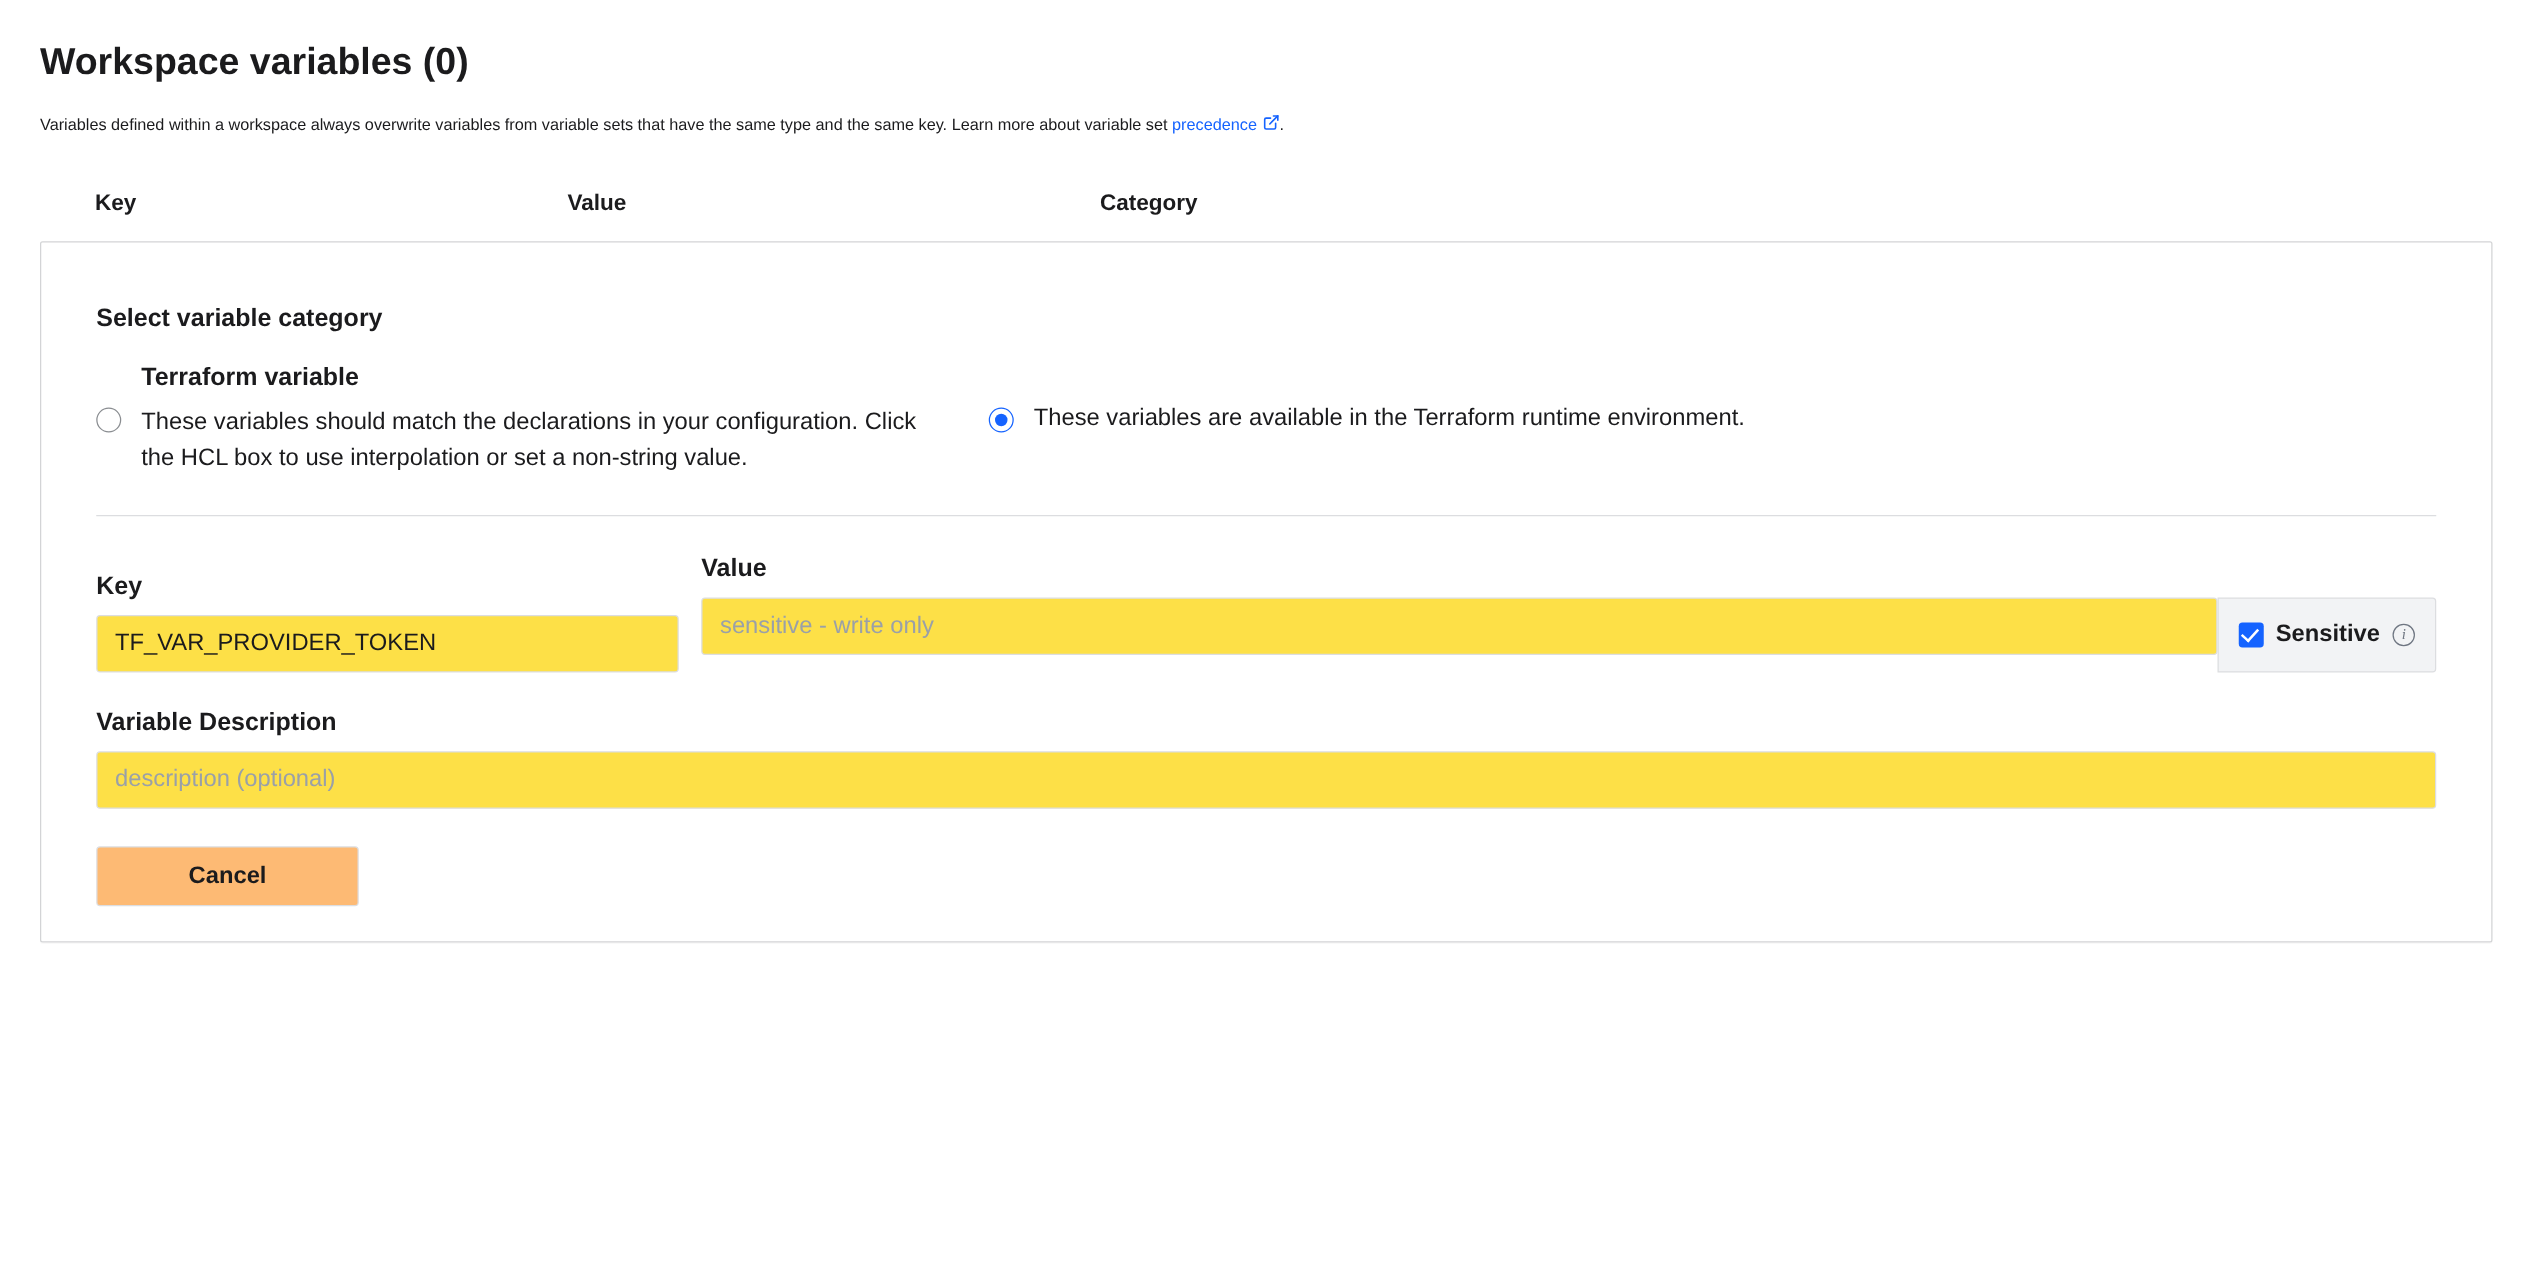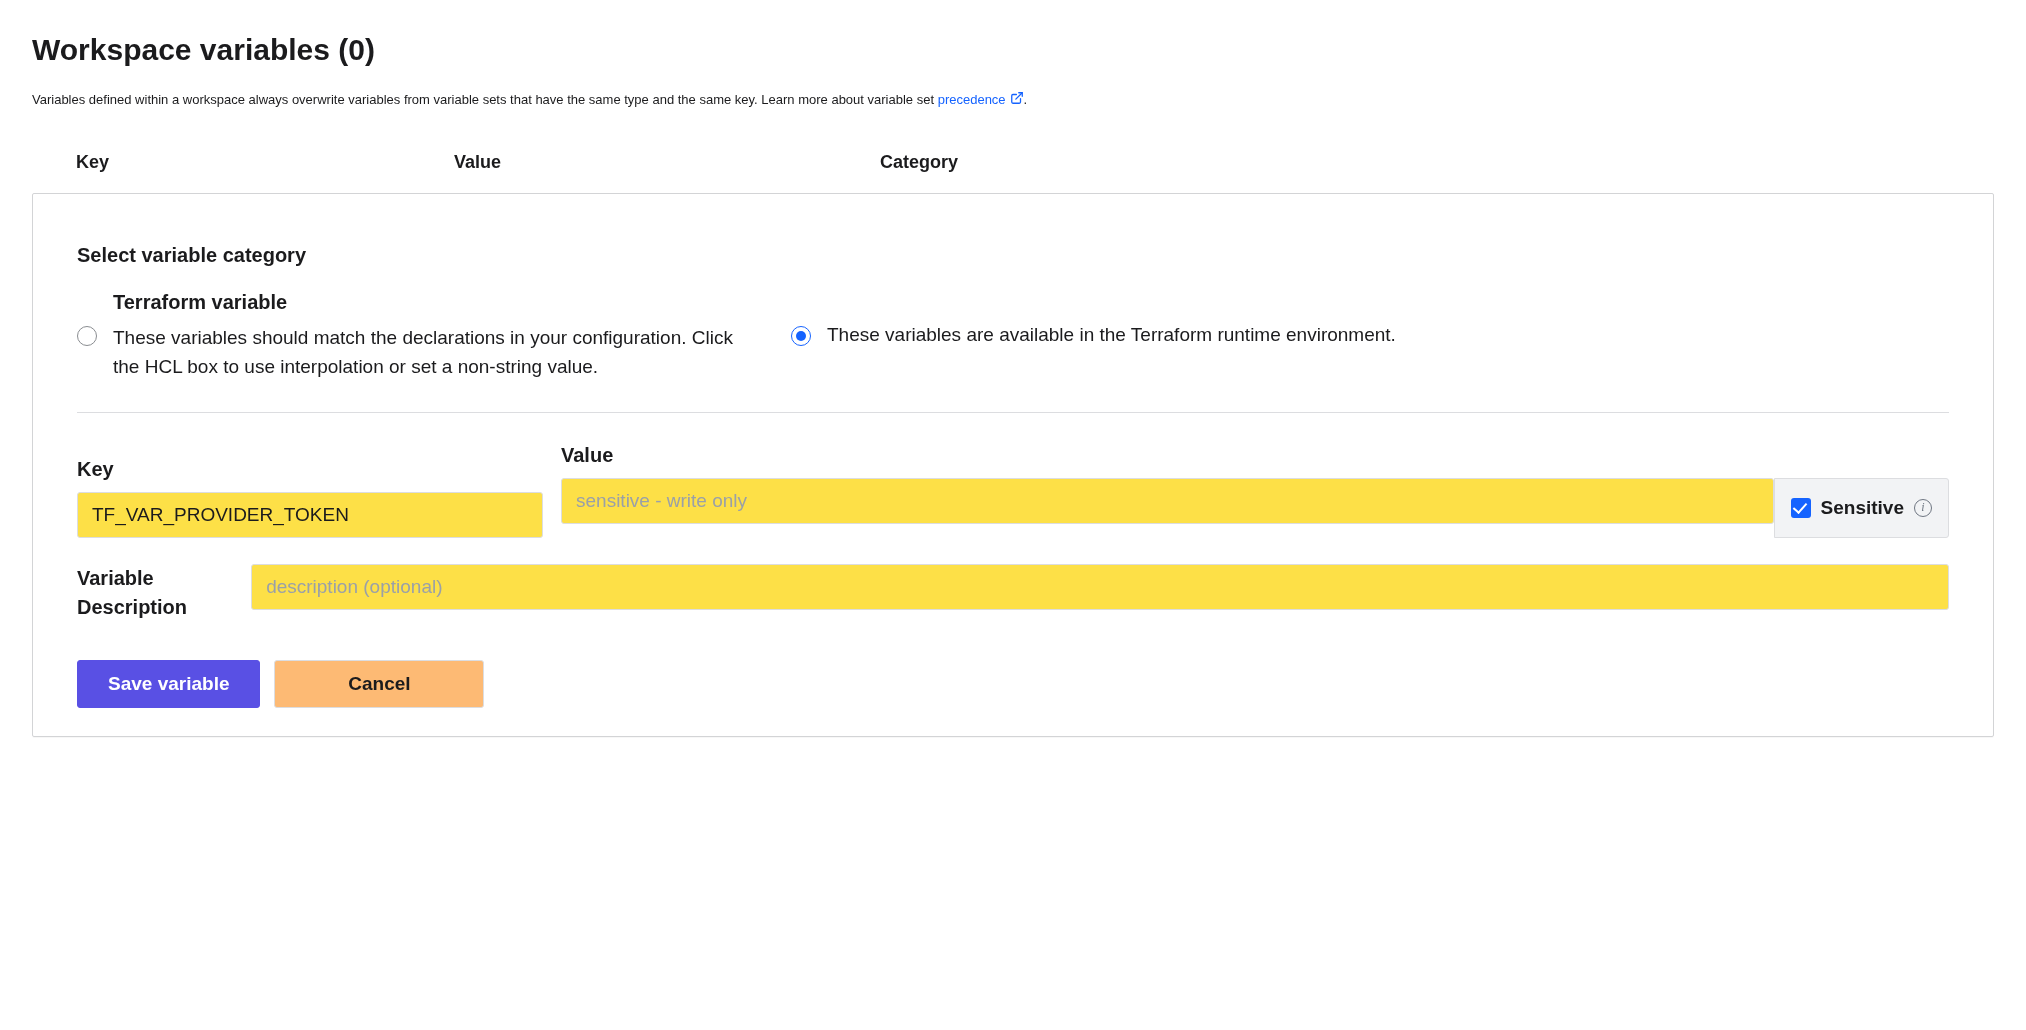--- a/index.html
+++ b/index.html
@@ -55,21 +55,21 @@
   .val-wrap{display:flex}
   .val-wrap input{flex:1;border-top-right-radius:0;border-bottom-right-radius:0;border-right:none}
   .sens-box{display:flex;align-items:center;gap:10px;background:var(--grey-bg);
     border:1px solid var(--border);border-left:1px solid var(--border);
     padding:0 16px;height:60px;border-top-right-radius:3px;border-bottom-right-radius:3px}
   .chk{width:20px;height:20px;border-radius:3px;background:var(--link);position:relative;cursor:pointer}
   .chk::after{content:"";position:absolute;left:5px;top:2px;width:6px;height:11px;border:solid #fff;border-width:0 2.5px 2.5px 0;transform:rotate(42deg)}
   .sens-label{font-size:19px;font-weight:700}
   .info-icon{width:18px;height:18px;border:1.4px solid #6f7682;border-radius:50%;display:flex;align-items:center;justify-content:center;font-size:12px;color:#6f7682;font-style:italic;font-family:Georgia,serif}
 
-  .desc-section{margin-top:26px;display:flex;flex-direction:row}
+  .desc-section{margin-top:26px;display:flex;flex-direction:column}
   .desc-section input{width:100%}
 
   .btn-row{margin-top:30px;display:flex;gap:14px}
   .btn{height:48px;padding:0 30px;font-size:19px;font-weight:600;border-radius:3px;cursor:pointer}
   .btn-primary{background:var(--primary);border:1px solid var(--primary);color:#fff}
   .btn-secondary{background:#fdba74;border:1px solid var(--border);color:var(--text);min-width:210px}
 </style>
 </head>
 <body>
 
@@ -128,17 +128,16 @@
       </div>
     </div>
   </div>
 
   <div class="desc-section">
     <div class="fld-label">Variable Description</div>
     <input type="text" class="txt" placeholder="description (optional)" style="">
   </div>
 
   <div class="btn-row">
-    <button class="btn btn-primary">Save variable</button>
     <button class="btn btn-secondary">Cancel</button>
   </div>
 
 </div>
 
 </body></html>

